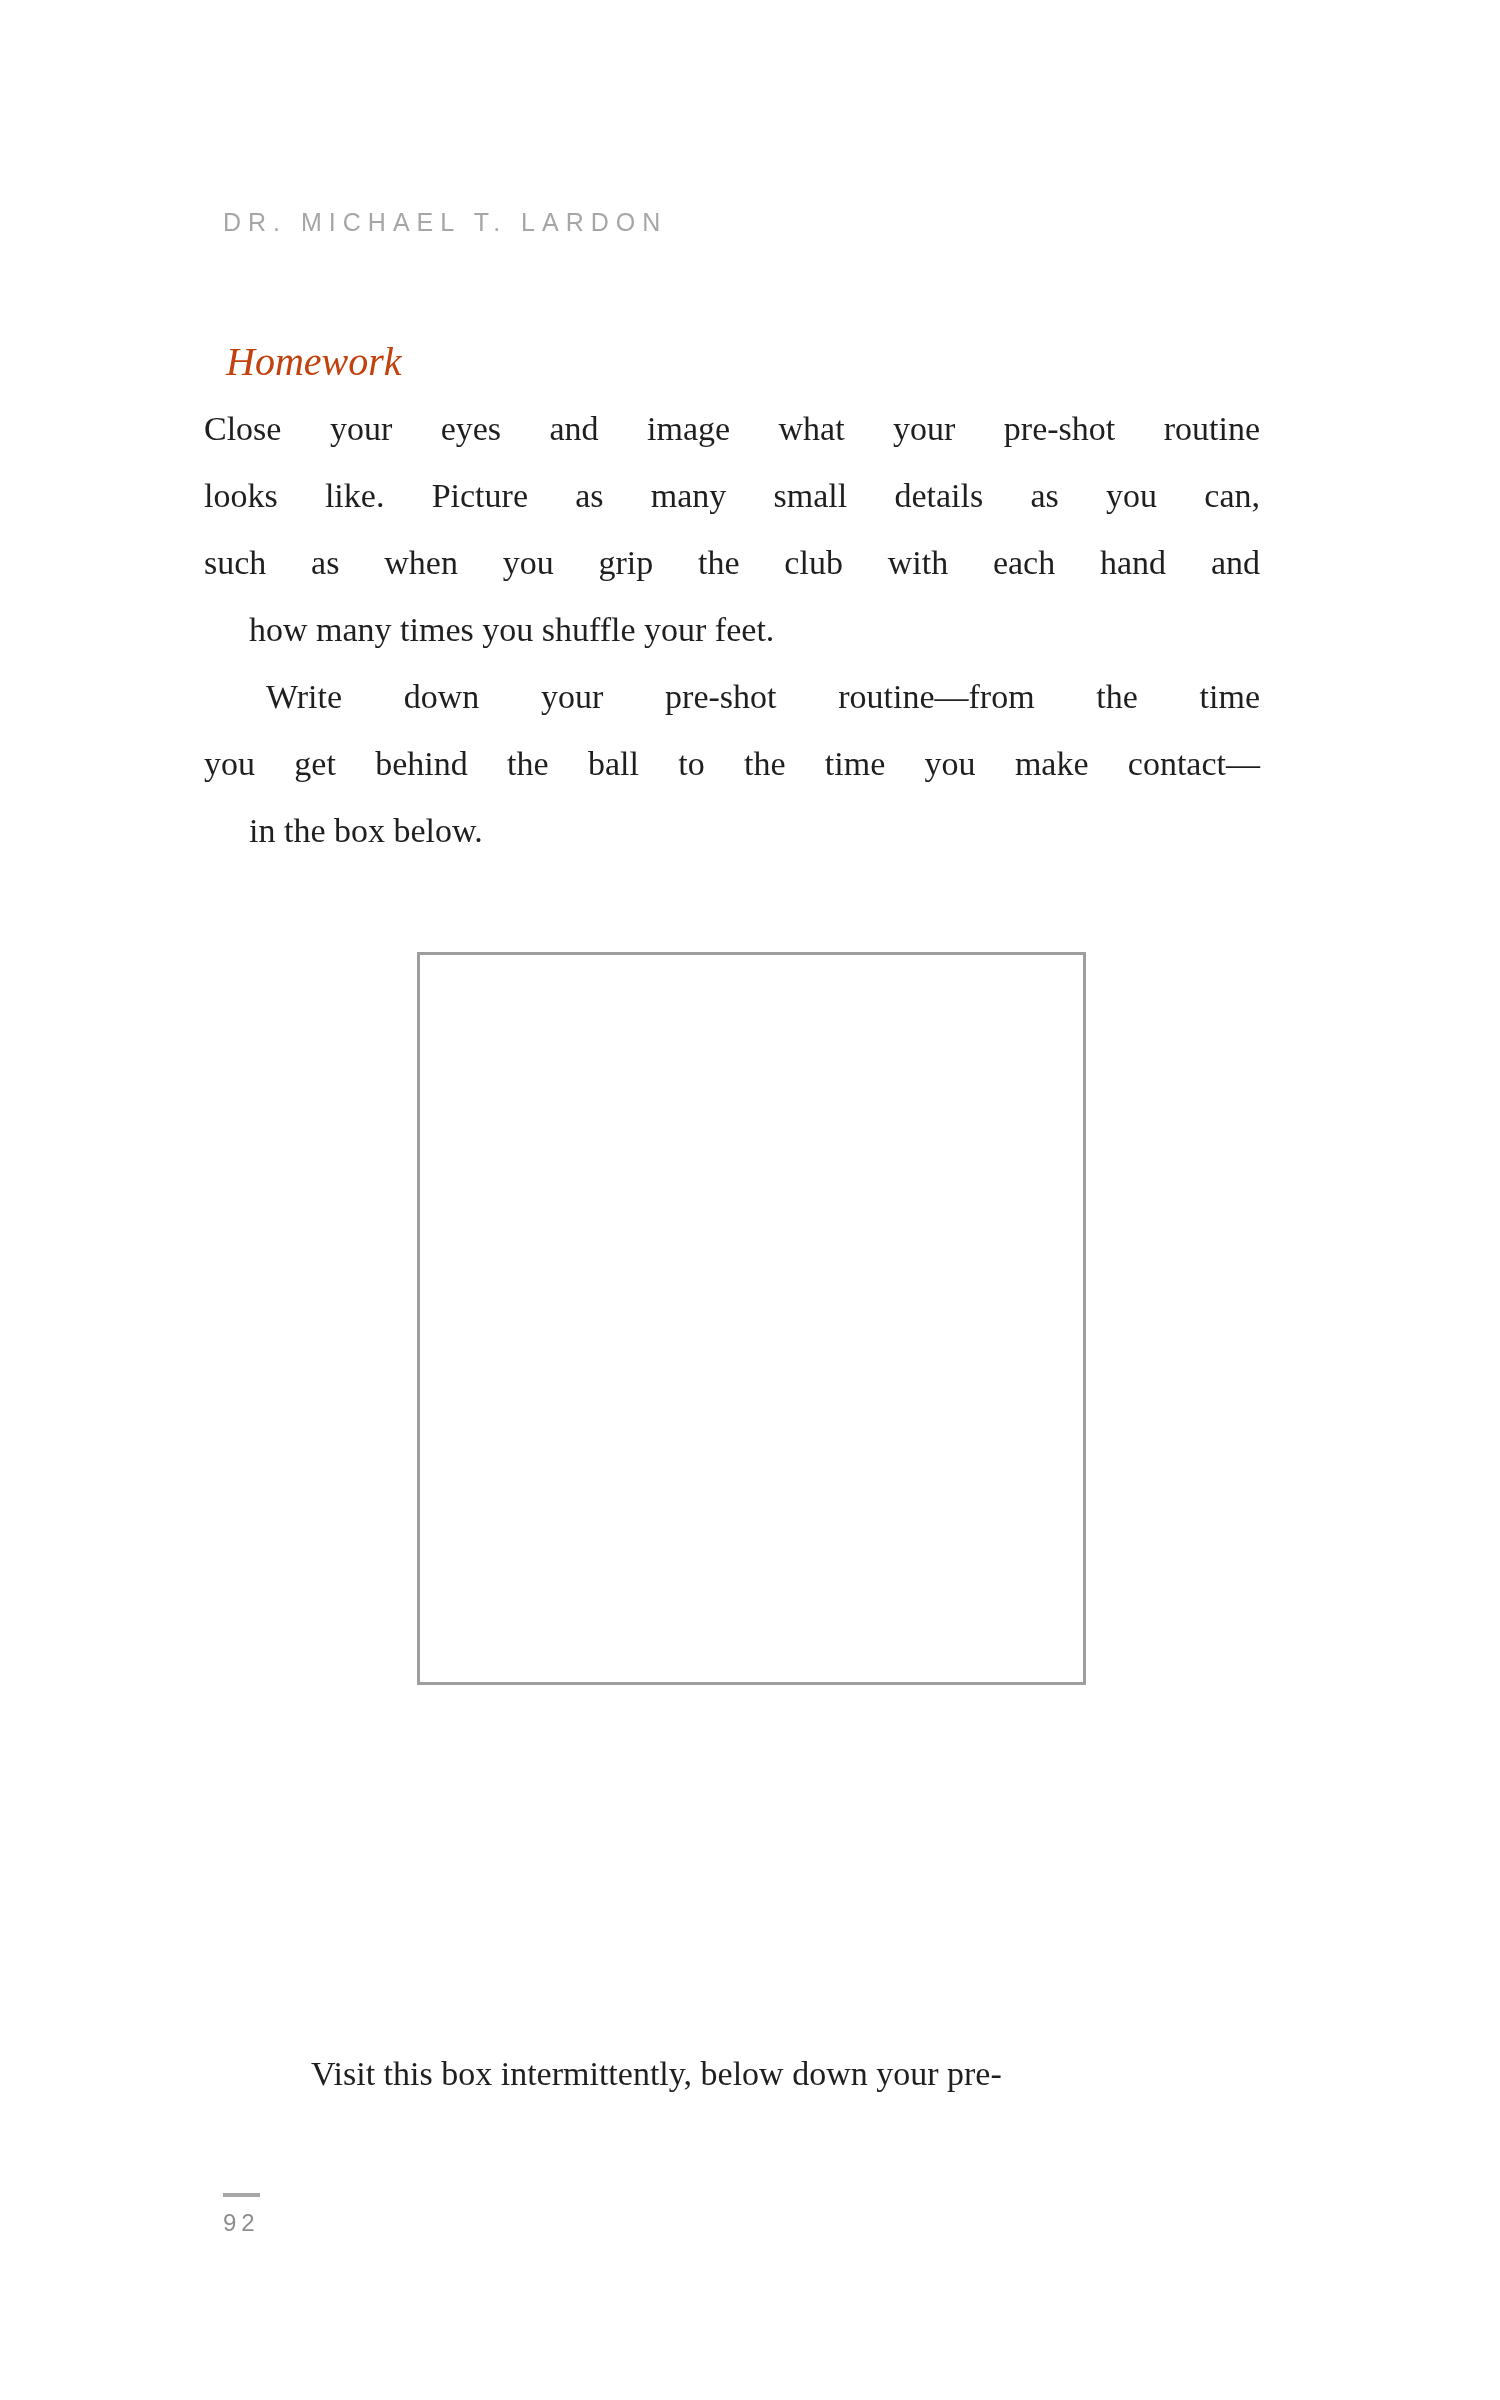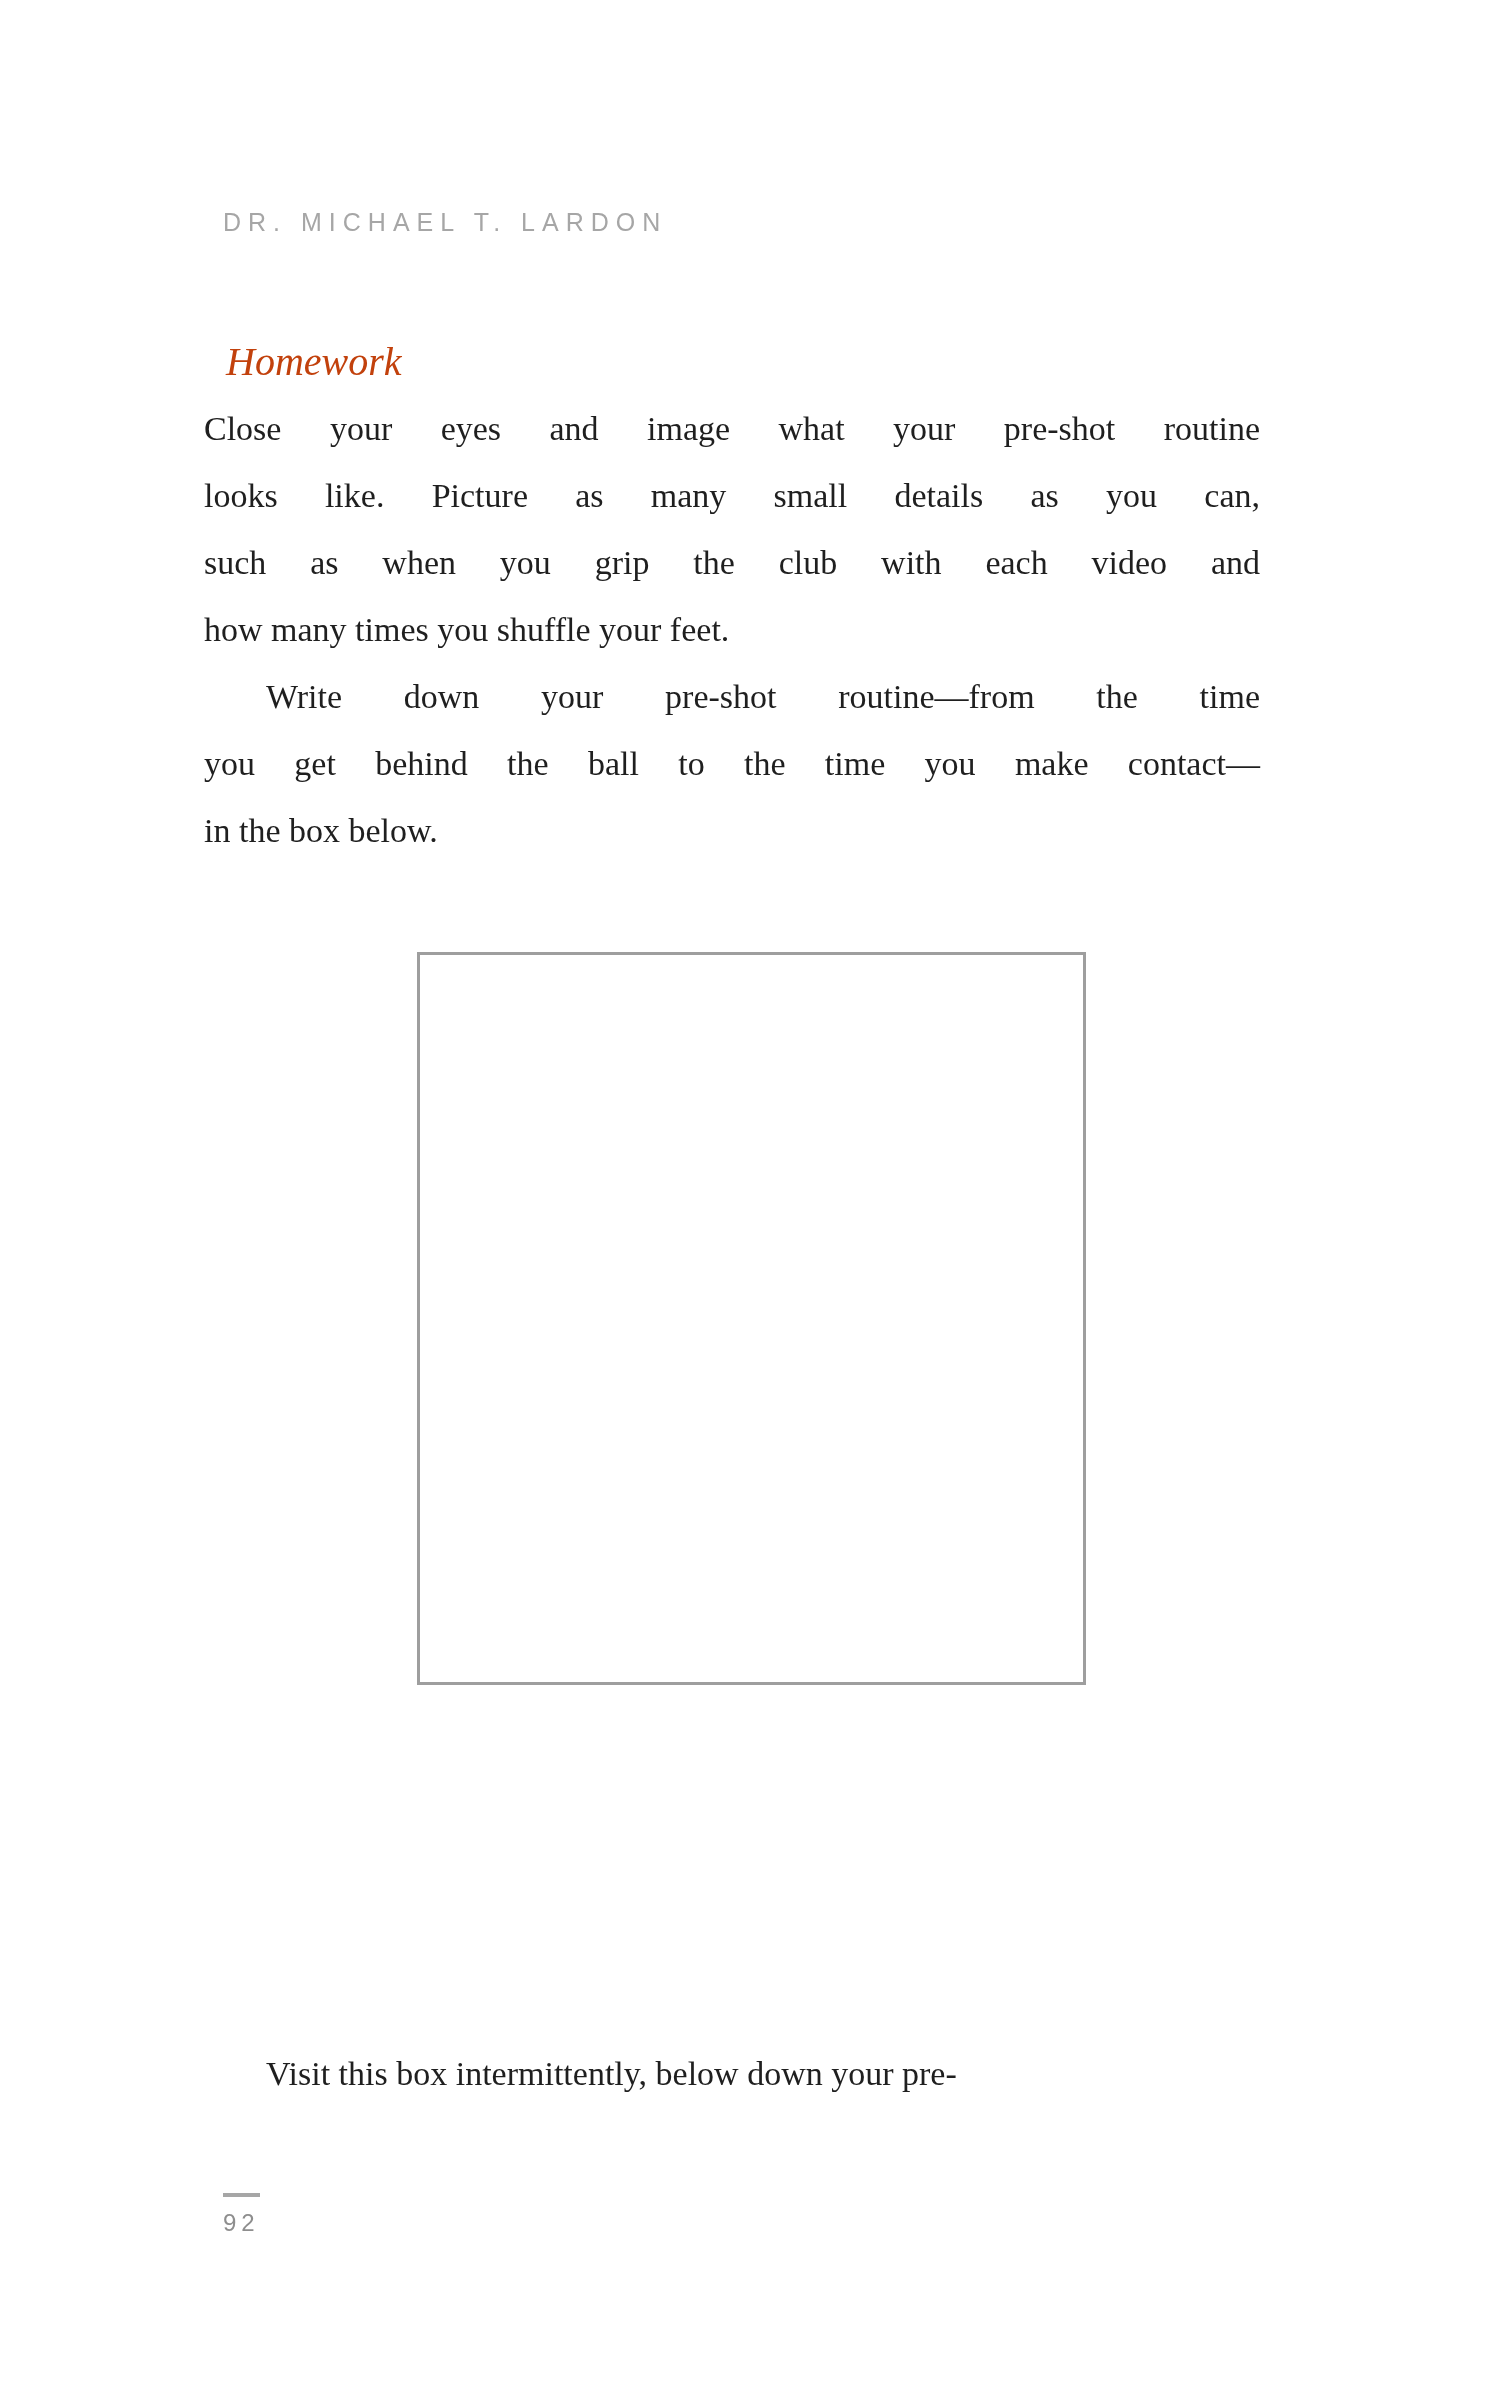--- a/index.html
+++ b/index.html
@@ -42,21 +42,21 @@
   .body-para{
     position:absolute;
     left:204px;
     width:1056px;
     font-size:34px;
     line-height:67px;
     color:var(--body-text);
   }
   .body-para .line{width:100%;}
   .line.just{text-align:justify; text-align-last:justify;}
-  .line.last{text-align:left; text-align-last:left;}
+  .line.last{text-align:left; text-align-last:left;margin-left:45px;}
   .line.indent{text-indent:62px;}
   #para1{top:395px;}
   #para2{top:663px;}
   #para3{top:1772px;}
   #para4{top:2040px;}
   .routine-box{
     position:absolute;
     left:417px; top:952px;
     width:669px; height:733px;
     border:3px solid var(--box-border);
@@ -103,21 +103,21 @@
 
 <div class="page">
 
   <div class="running-header">DR. MICHAEL T. LARDON</div>
 
   <div class="section-heading">Homework</div>
 
   <div class="body-para" id="para1">
     <div class="line just">Close your eyes and image what your pre-shot routine</div>
     <div class="line just">looks like. Picture as many small details as you can,</div>
-    <div class="line just">such as when you grip the club with each video and</div>
+    <div class="line just">such as when you grip the club with each hand and</div>
     <div class="line last">how many times you shuffle your feet.</div>
   </div>
 
   <div class="body-para" id="para2">
     <div class="line just indent">Write down your pre-shot routine—from the time</div>
     <div class="line just">you get behind the ball to the time you make contact—</div>
     <div class="line last">in the box below.</div>
   </div>
 
   <div class="routine-box">

